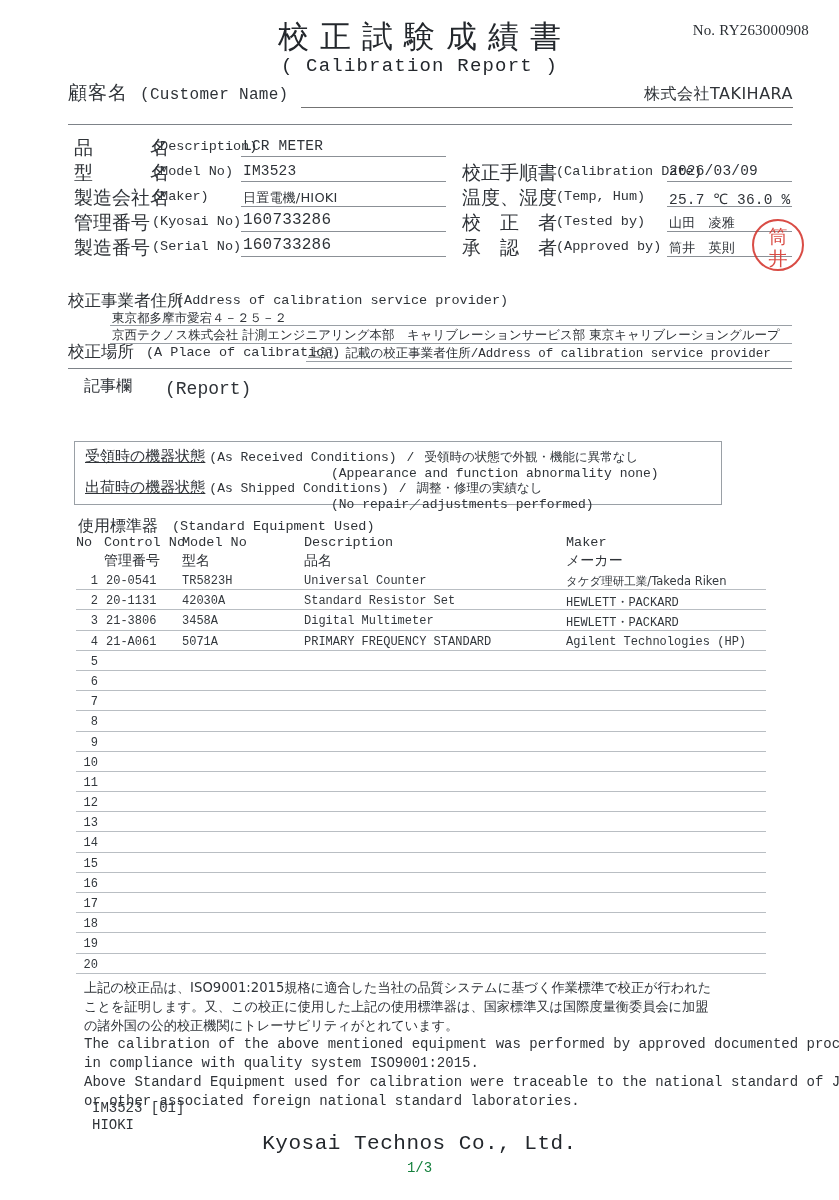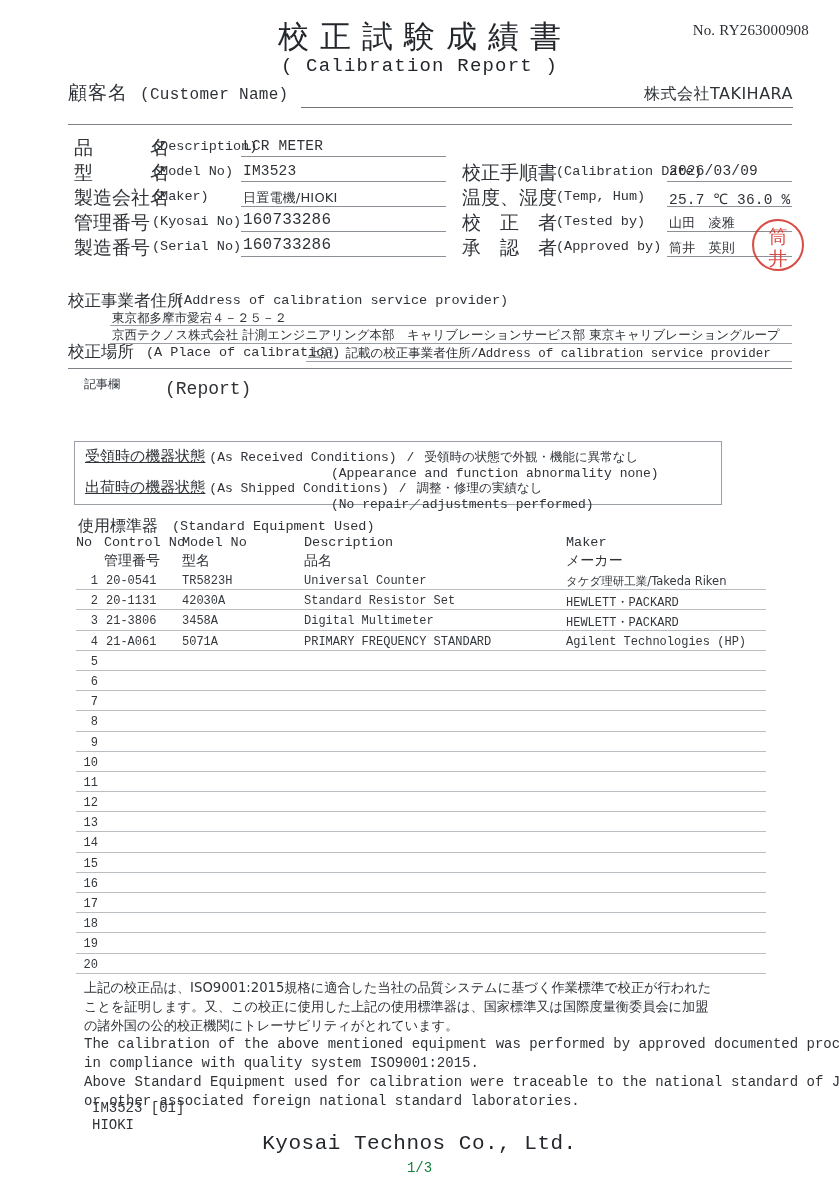--- a/index.html
+++ b/index.html
@@ -191,21 +191,21 @@
   }
 
   
   #report-rule-top {
     left: 68px; top: 368px; width: 724px; height: 0;
     border-top: 1px solid #7d8288;
   }
   #report-label-jp {
     left: 84px; top: 376px;
     font-family: Liberation Mono, monospace;
-    font-size: 12px;
+    font-size: 16px;
   }
   #report-label-en {
     left: 165px; top: 379px;
     font-family: "Liberation Mono", monospace;
     font-size: 18px;
   }
 
   
   #conditions-box {
     left: 74px; top: 441px;

